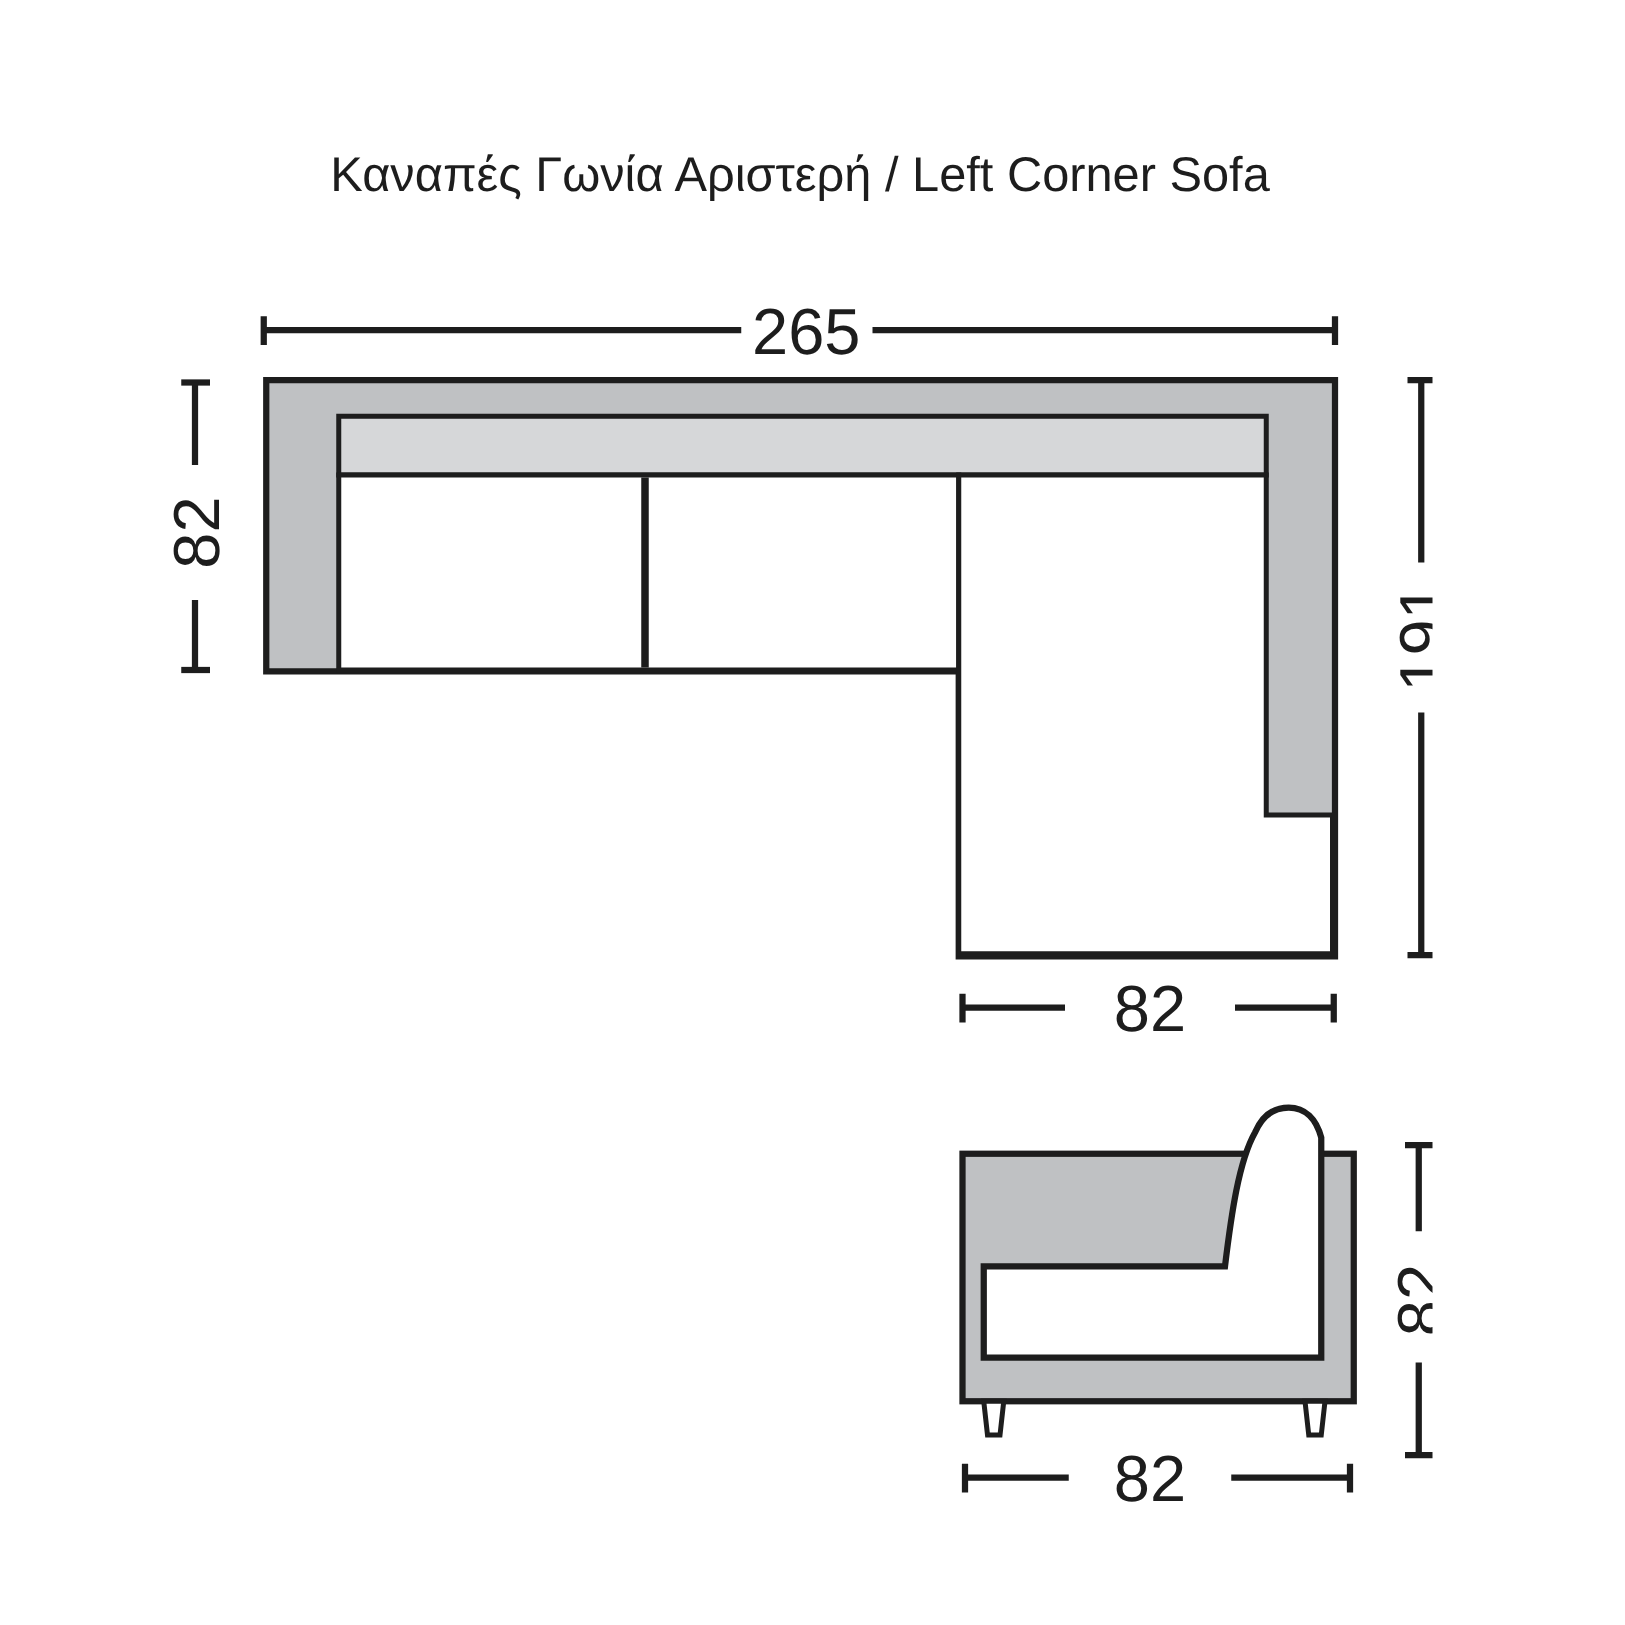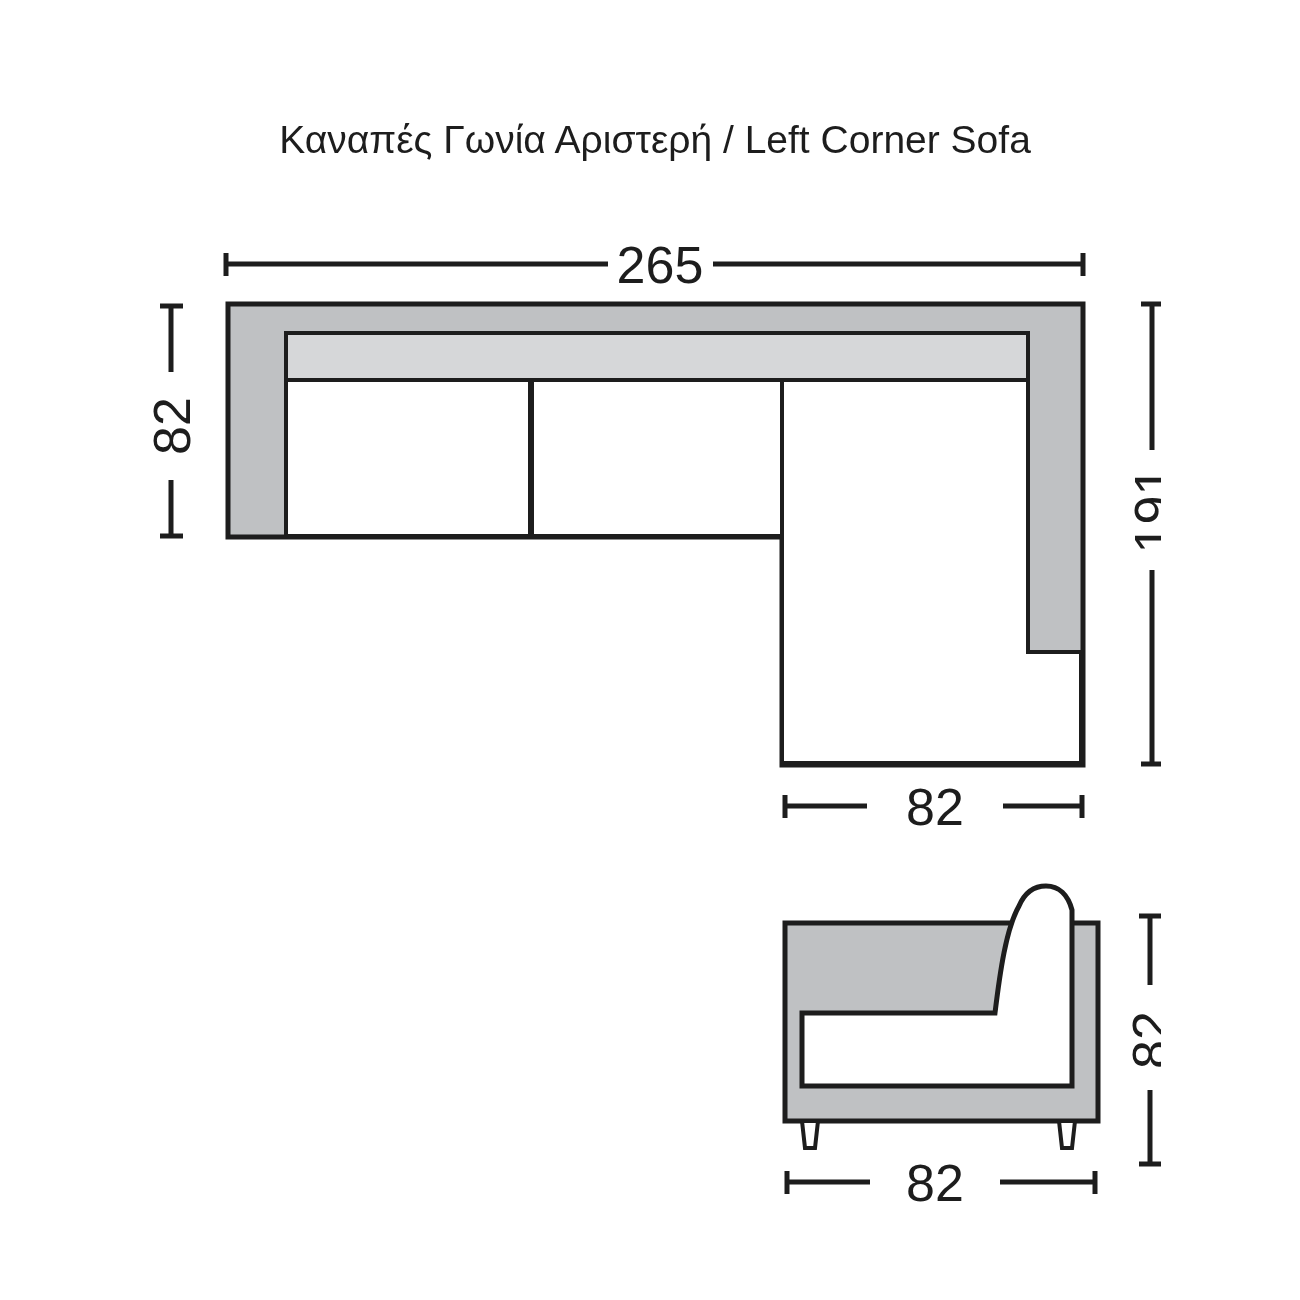--- a/index.html
+++ b/index.html
@@ -2,21 +2,21 @@
 <html style="--line: #1d1d1d; --frame-gray: #bfc1c3; --cushion-gray: #d6d7d9; --background: #ffffff;"><head>
 <meta charset="utf-8">
 <style>
   :root{
     --line:#1d1d1d;
     --frame-gray:#bfc1c3;
     --cushion-gray:#d6d7d9;
     --background:#ffffff;
   }
   html,body{margin:0;padding:0;background:var(--background);}
-  .canvas{position:relative;width:1146px;height:1300px;background:var(--background);overflow:hidden;padding-left:15px;}
+  .canvas{position:relative;width:1146px;height:1300px;background:var(--background);overflow:hidden;}
   svg{display:block;}
   text{
     font-family:"Liberation Sans","DejaVu Sans",sans-serif;
     fill:var(--line);
   }
   .title-text{font-size:39px;}
   .dim-text{font-size:52px;}
   .ln{stroke:var(--line);fill:none;}
   .w4{stroke-width:4px;}
   .w5{stroke-width:5px;}

